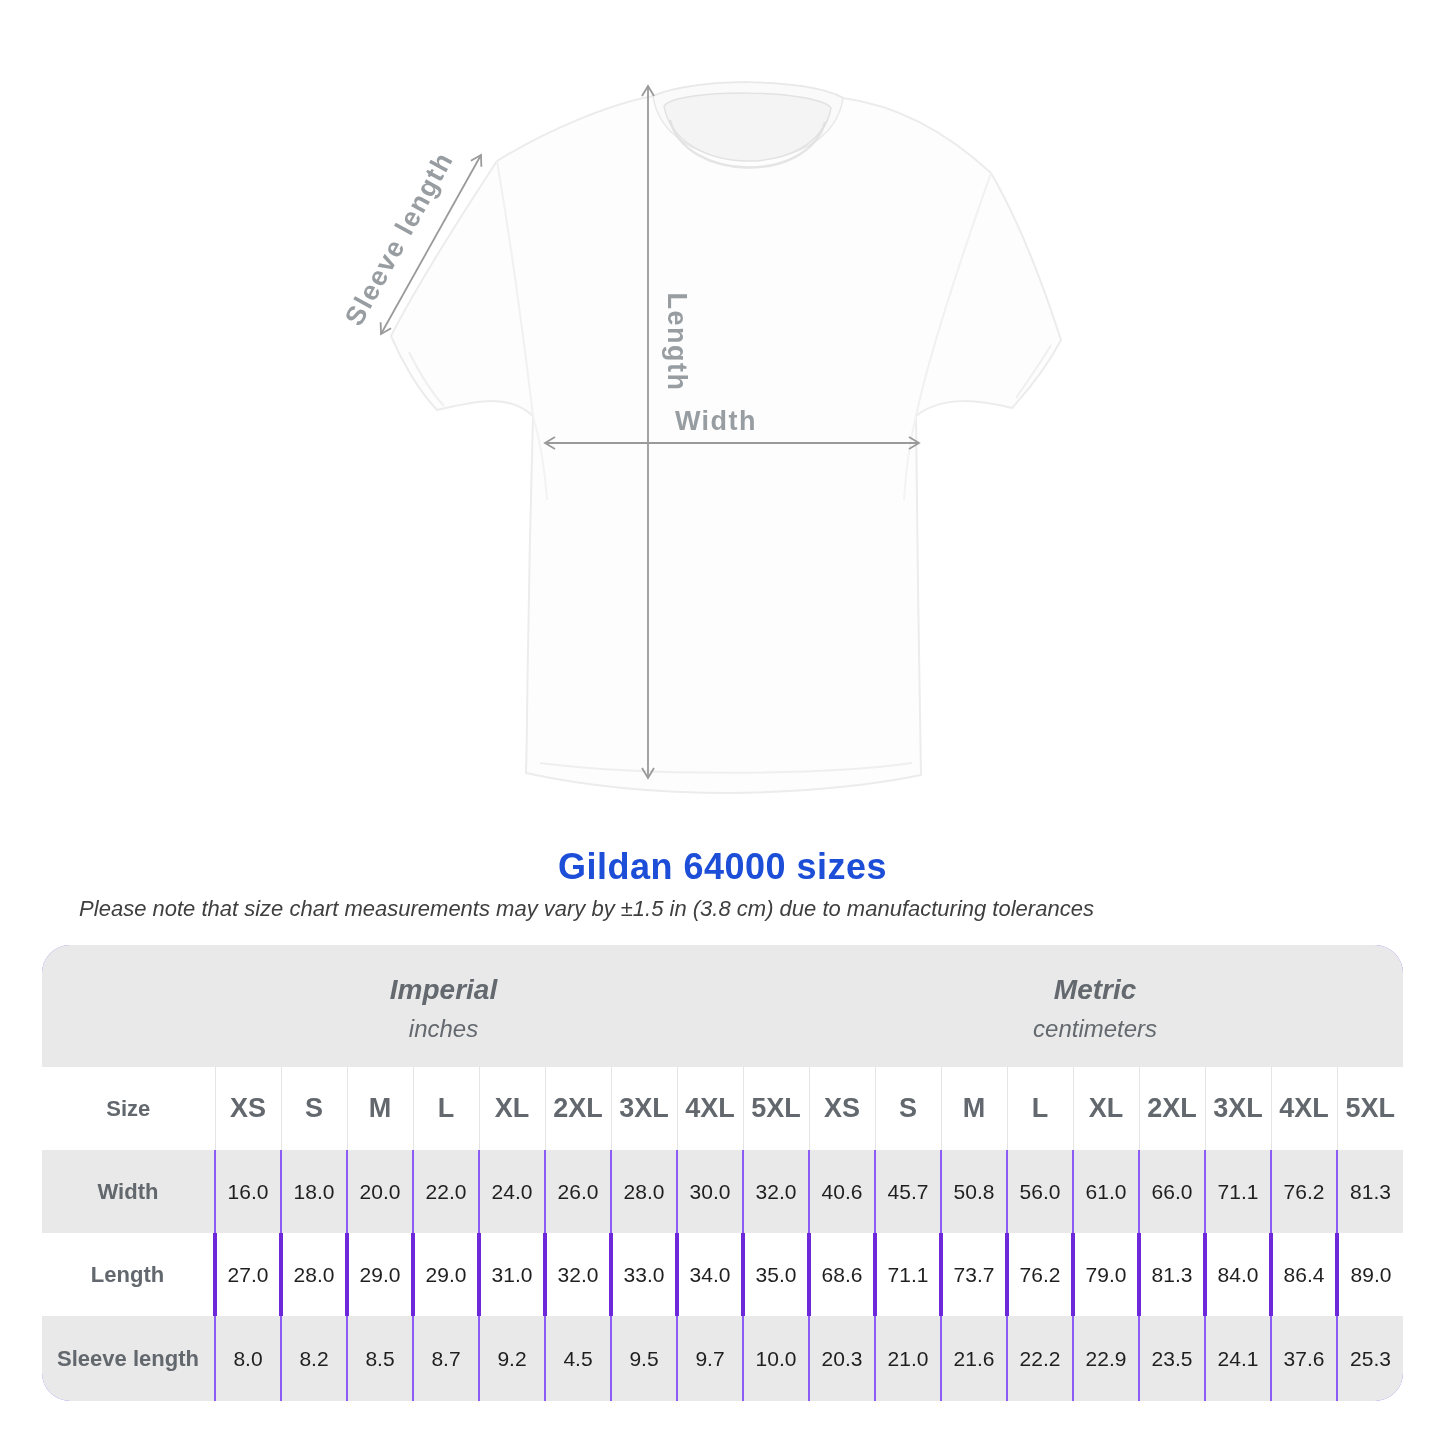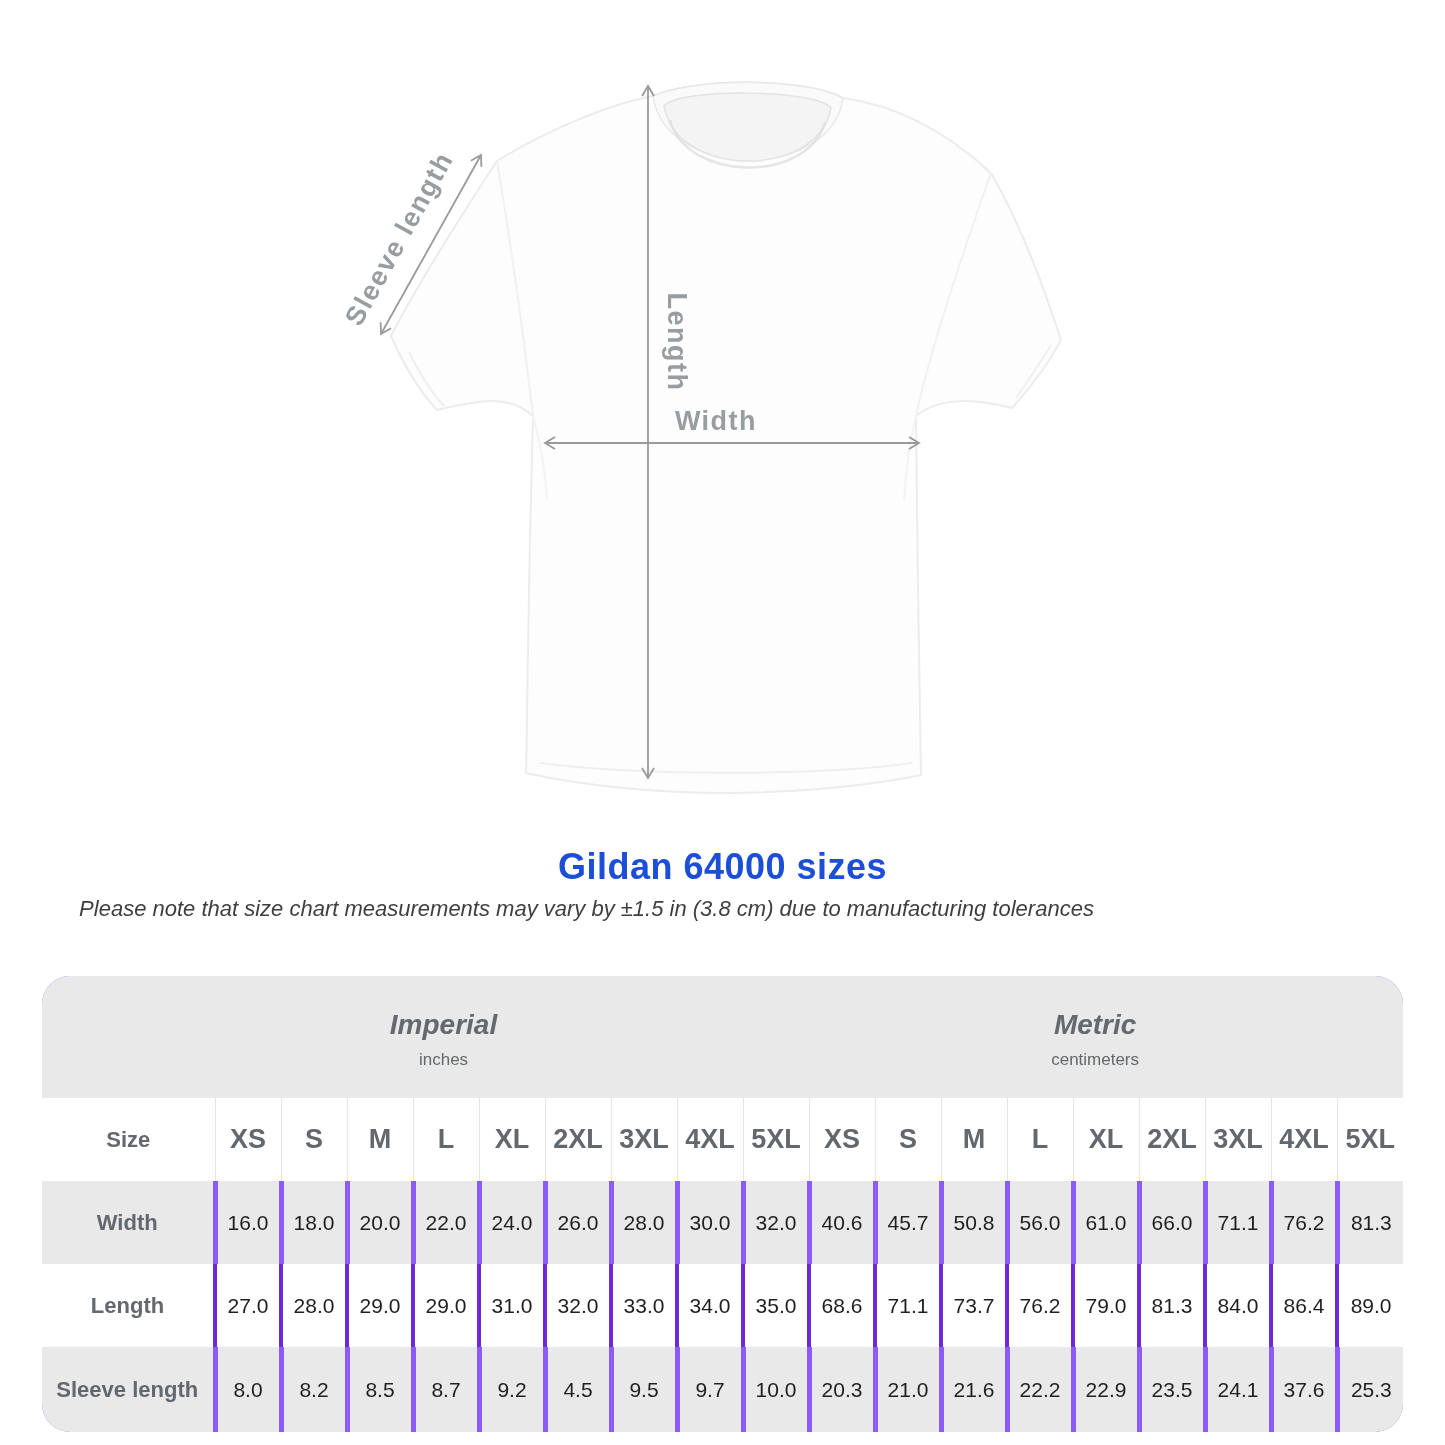--- a/index.html
+++ b/index.html
@@ -3,39 +3,39 @@
 <meta charset="utf-8">
 <style>
   html,body{margin:0;padding:0;background:#ffffff;}
   .page{position:relative;width:1445px;height:1445px;background:#ffffff;overflow:hidden;
         font-family:"Liberation Sans","DejaVu Sans",sans-serif;}
   .shirt-area{position:absolute;left:0;top:0;width:1445px;height:840px;}
   .page-title{position:absolute;left:0;top:846px;width:1445px;margin:0;text-align:center;
               font-size:36px;font-weight:bold;color:#1d4ed8;letter-spacing:0.5px;}
   .note{position:absolute;left:0;top:896px;width:1173px;margin:0;text-align:center;
         font-style:italic;font-size:22px;color:#3f3f3f;}
-  .table-wrap{position:absolute;left:42px;top:976px;width:1361px;height:456px;
+  .table-wrap{position:absolute;left:42px;top:945px;width:1361px;height:456px;
               border-radius:28px;overflow:hidden;background:#8b5cf6;}
   table.size-table{width:1361px;height:456px;border-collapse:collapse;table-layout:fixed;}
   table.size-table td{text-align:center;vertical-align:middle;padding:0;}
   col.c-label{width:173px;} col.c-size{width:66px;}
   tr.group-row{height:122px;}
   tr.group-row td{background:#e9e9e9;}
   .g-inner{display:flex;flex-direction:column;align-items:center;padding-top:4px;}
   .g-label{font-size:28px;font-weight:bold;font-style:italic;color:#63696e;}
-  .g-sub{font-size:17px;color:#63696e;margin-top:9px;}
+  .g-sub{font-size:24px;font-style:italic;color:#63696e;margin-top:9px;}
   .g-imperial .g-inner{transform:translateX(18px);}
   .g-metric .g-inner{transform:translateX(-11px);}
   tr.size-row{height:83px;}
   tr.size-row td{background:#ffffff;color:#62686d;font-weight:bold;font-size:27px;
                  border-left:1px solid #e4e4e4;}
   tr.data-row{height:83px;}
   tr.data-row td{font-size:21px;color:#1f1f1f;}
   tr.data-row td.lbl, tr.size-row td.lbl{font-weight:bold;font-size:22px;color:#62686d;border-left:none;margin-top:48px;}
-  tr.row-gray td{background:#e9e9e9;border-left:5px solid #8b5cf6;}
+  tr.row-gray td{background:#e9e9e9;border-left:2px solid #8b5cf6;}
   tr.row-white td{background:#ffffff;border-left:4px solid #6d28d9;}
   tr.row-gray td.lbl, tr.row-white td.lbl{border-left:none;}
   tr.last-row{height:85px;}
 </style>
 </head>
 <body>
 
 <div class="page">
 
   <div class="shirt-area">

